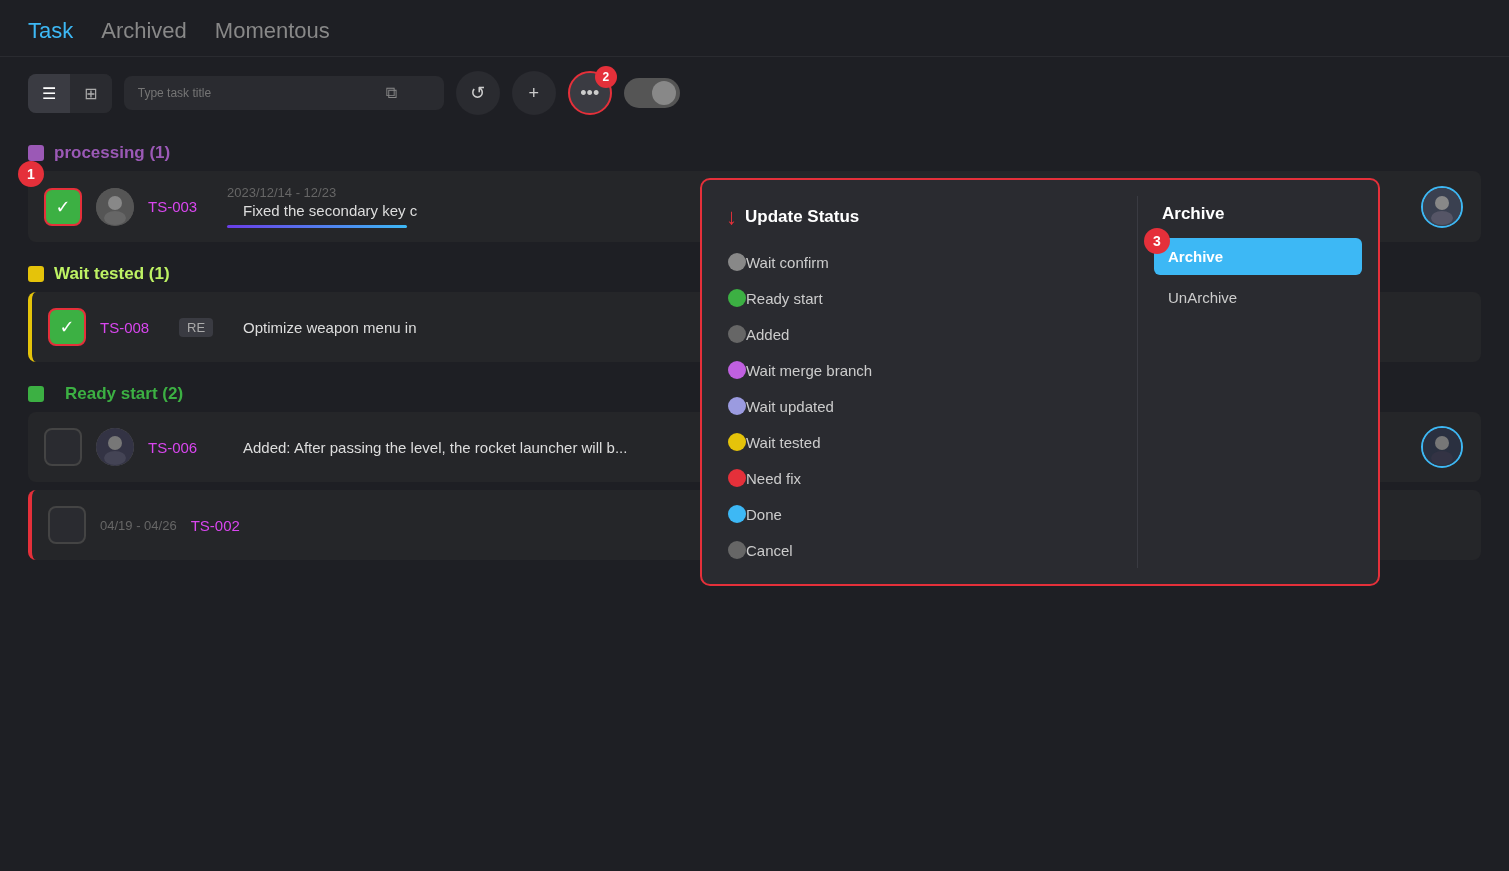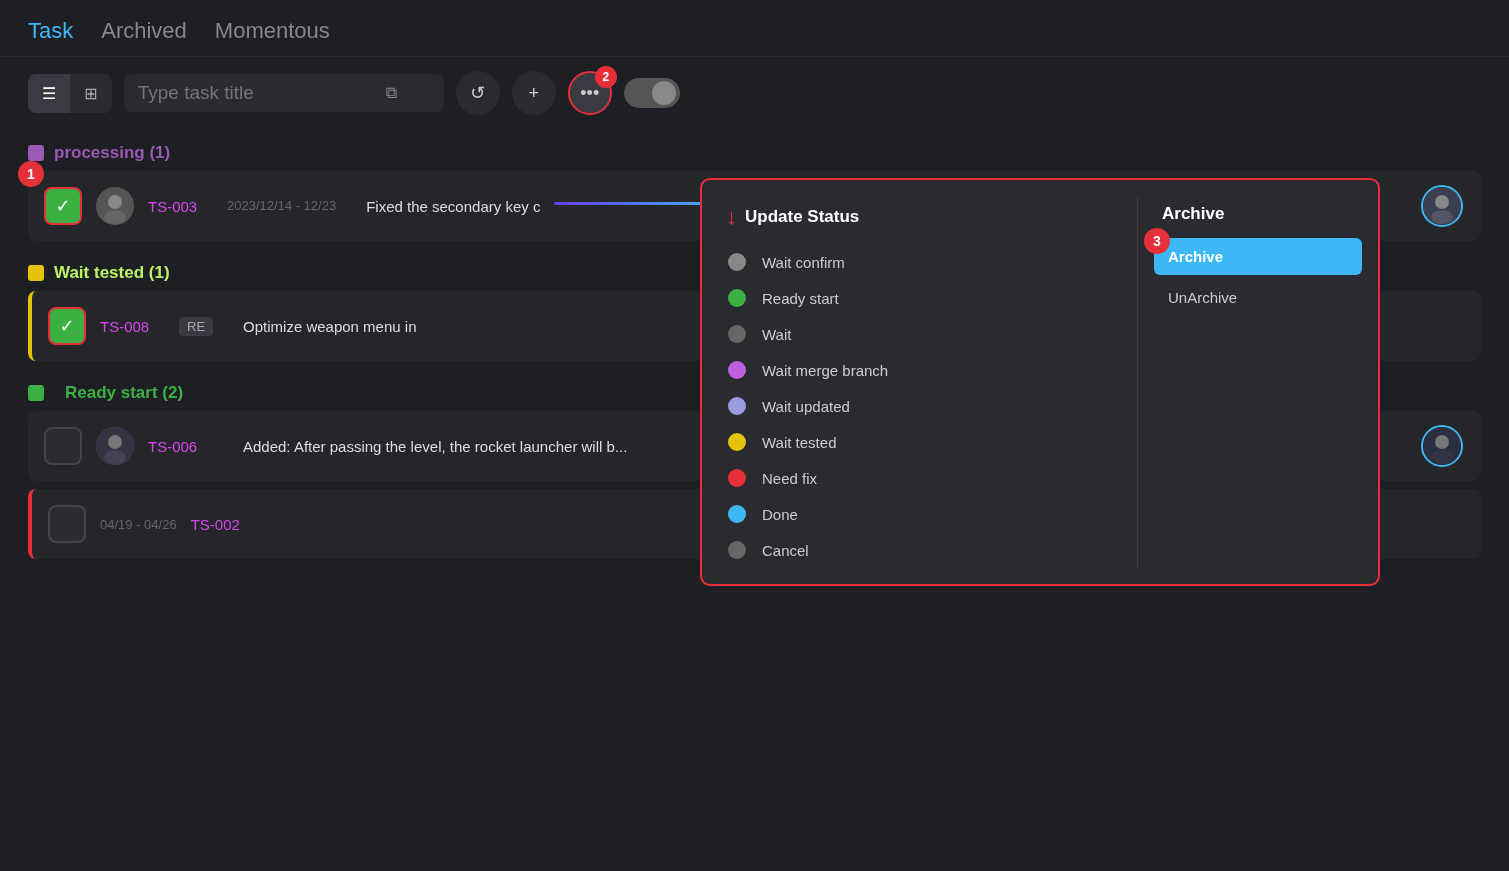--- a/index.html
+++ b/index.html
@@ -63,21 +63,21 @@
       border-radius: 8px;
       padding: 8px 14px;
       gap: 8px;
       flex: 0 0 320px;
     }
     .search-box input {
       background: transparent;
       border: none;
       outline: none;
       color: #eab308;
-      font-size: 19px;
+      font-size: 12px;
       width: 240px;
     }
     .icon-btn {
       width: 44px;
       height: 44px;
       border-radius: 50%;
       background: #2a2b30;
       border: none;
       color: #ccc;
       font-size: 18px;
@@ -179,22 +179,22 @@
       font-size: 15px;
       color: #ddd;
       margin-left: 16px;
     }
     .task-date {
       font-size: 13px;
       color: #666;
     }
     .task-meta {
       display: flex;
-      flex-direction: row;
-      gap: 14px;
+      flex-direction: column;
+      gap: 2px;
     }
 
     
     .prog-bar {
       height: 3px;
       border-radius: 2px;
       background: linear-gradient(to right, #6a3de8, #3db8f5);
       width: 180px;
       margin-top: 4px;
     }
@@ -243,21 +243,21 @@
       color: #fff;
       padding: 8px 8px 14px 8px;
       display: flex;
       align-items: center;
       gap: 8px;
     }
 
     .status-item {
       display: flex;
       align-items: center;
-      gap: 16px;
+      gap: 0;
       padding: 9px 10px;
       cursor: pointer;
       border-radius: 6px;
       font-size: 15px;
       color: #ccc;
     }
     .status-dot {
       width: 18px; height: 18px;
       border-radius: 50%;
       flex-shrink: 0;
@@ -436,21 +436,21 @@
     <div class="status-item">
       <div class="status-dot" style="background:#888;"></div>
       <span>Wait confirm</span>
     </div>
     <div class="status-item">
       <div class="status-dot" style="background:#3cb043;"></div>
       <span>Ready start</span>
     </div>
     <div class="status-item">
       <div class="status-dot" style="background:#666;"></div>
-      <span>Wait</span>
+      <span>Added</span>
     </div>
     <div class="status-item">
       <div class="status-dot" style="background:#c060e0;"></div>
       <span>Wait merge branch</span>
     </div>
     <div class="status-item">
       <div class="status-dot" style="background:#9b9be0;"></div>
       <span>Wait updated</span>
     </div>
     <div class="status-item">

